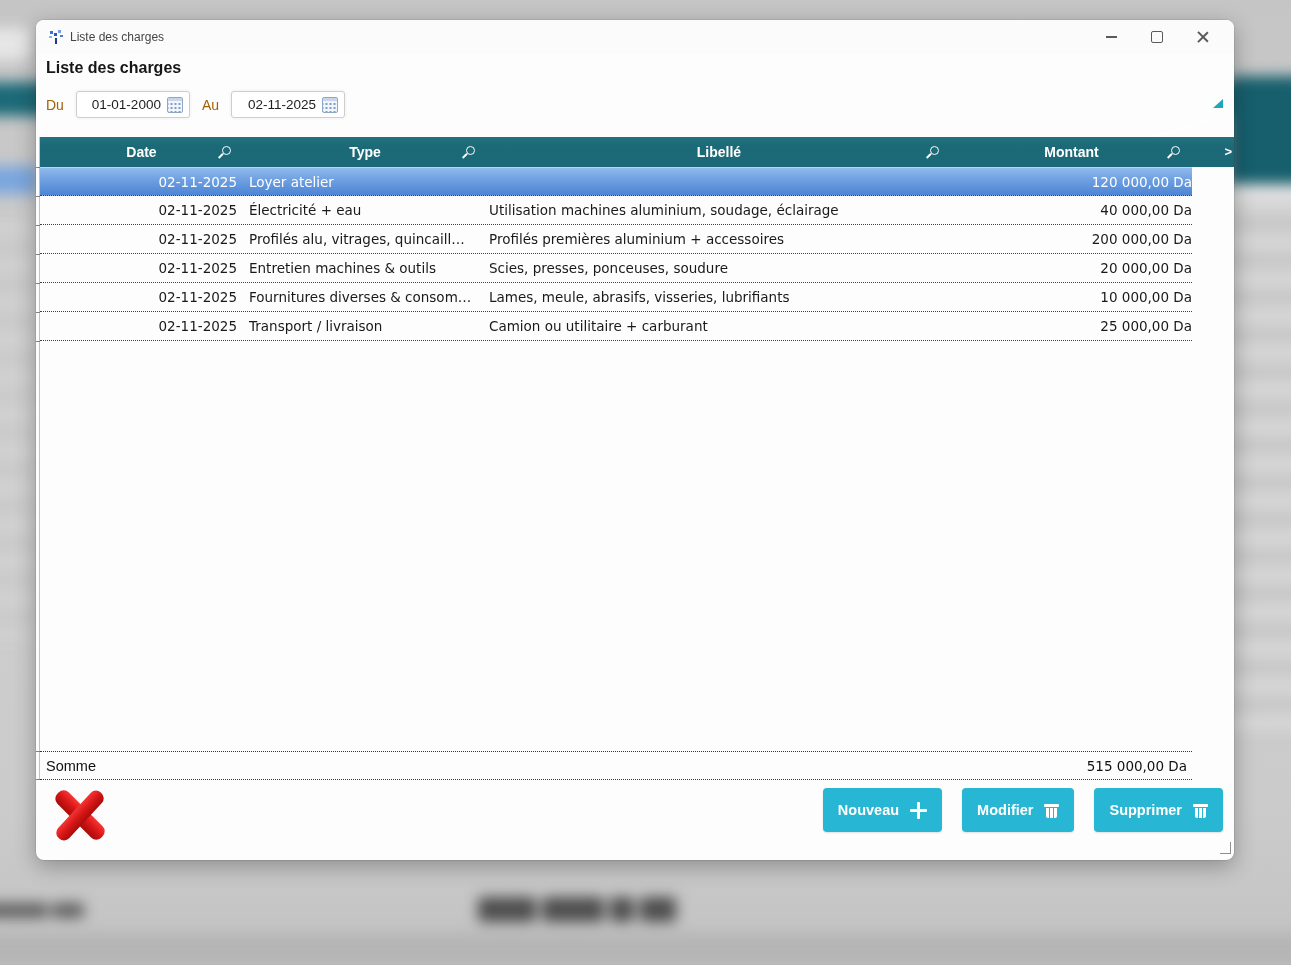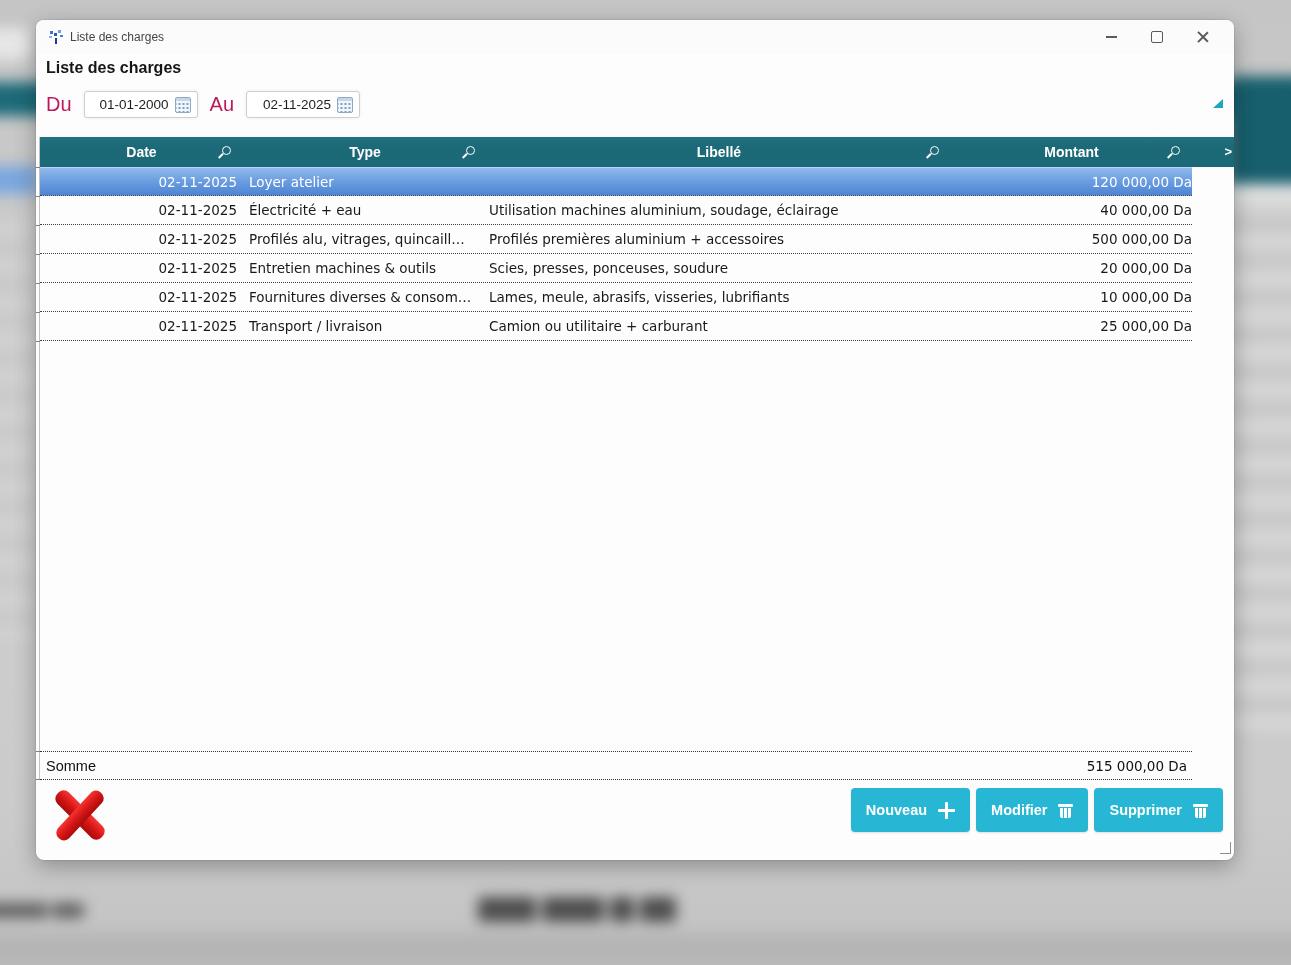--- a/index.html
+++ b/index.html
@@ -43,21 +43,21 @@
   .glyph-max{width:10px;height:10px;border:1.4px solid #5a5a5a;border-radius:2px;}
   .glyph-close{position:relative;width:12px;height:12px;}
   .glyph-close::before,.glyph-close::after{content:'';position:absolute;left:5px;top:-1px;
     width:1.6px;height:14px;background:#5a5a5a;}
   .glyph-close::before{transform:rotate(45deg);} .glyph-close::after{transform:rotate(-45deg);}
 
   .heading{position:absolute;left:10px;top:39px;font-size:16px;font-weight:600;color:#161616;}
 
   
   .filter-row{position:absolute;left:10px;top:71px;display:flex;align-items:center;}
-  .f-label{font-size:20px;color:#be185d;}
+  .f-label{font-size:14px;color:#a16207;}
   .date-field{width:100px;height:25px;margin-left:12px;border:1px solid #cdcdcd;border-radius:3px;
     background:#fff;display:flex;align-items:center;justify-content:flex-end;
     padding:0 6px;gap:6px;font-size:13.5px;color:#1d1d1d;box-shadow:0 0 0 2px rgba(0,0,0,0.02);}
   .lbl-au{margin-left:12px;}
   .cal-icon{width:14px;height:14px;border:1px solid #8fa6c6;border-radius:2px;background:
     radial-gradient(#7d9cc6 1px,transparent 1.1px);
     background-size:4px 4px;background-position:1.5px 4px;background-color:#f2f6fc;
     position:relative;flex:0 0 auto;}
   .cal-icon::before{content:'';position:absolute;left:0;top:0;width:100%;height:3.5px;background:#c7d5ea;}
   .expander{position:absolute;left:1177px;top:79px;width:0;height:0;
@@ -105,21 +105,21 @@
   .summary .s-label{padding-left:6px;}
   .summary .s-value{padding-right:5px;font-family:"DejaVu Sans",sans-serif;font-size:13.5px;}
 
   
   .red-x{position:absolute;left:14px;top:767px;width:60px;height:56px;cursor:pointer;}
   .red-x i{position:absolute;left:-1px;top:20px;width:62px;height:16px;border-radius:7px;
     background:linear-gradient(180deg,#f63434 0%,#d31414 55%,#a90c0c 100%);}
   .red-x i:nth-child(1){transform:rotate(45deg);}
   .red-x i:nth-child(2){transform:rotate(-47deg);height:15px;top:21px;}
 
-  .btn-row{position:absolute;right:11px;top:768px;display:flex;gap:6px;}
+  .btn-row{position:absolute;right:11px;top:768px;display:flex;gap:20px;}
   .btn{height:44px;padding:0 15px;border-radius:4px;background:#27b7d4;color:#fff;
     font-weight:bold;font-size:14.5px;display:flex;align-items:center;gap:11px;
     border:none;cursor:pointer;font-family:"Liberation Sans",sans-serif;
     box-shadow:0 1px 2px rgba(0,0,0,.12);}
   .plus-icon{position:relative;width:17px;height:17px;}
   .plus-icon::before,.plus-icon::after{content:'';position:absolute;background:#fff;border-radius:1px;}
   .plus-icon::before{left:7px;top:0;width:3px;height:17px;}
   .plus-icon::after{left:0;top:7px;width:17px;height:3px;}
   .trash-icon{position:relative;width:15px;height:16px;}
   .trash-icon::before{content:'';position:absolute;left:0;top:2px;width:15px;height:2.5px;
@@ -234,21 +234,21 @@
         <div class="grid-row">
           <div class="cell date">02-11-2025</div>
           <div class="cell type">Électricité + eau</div>
           <div class="cell libelle">Utilisation machines aluminium, soudage, éclairage</div>
           <div class="cell montant">40 000,00 Da</div>
         </div>
         <div class="grid-row">
           <div class="cell date">02-11-2025</div>
           <div class="cell type">Profilés alu, vitrages, quincaill…</div>
           <div class="cell libelle">Profilés premières aluminium + accessoires</div>
-          <div class="cell montant">500 000,00 Da</div>
+          <div class="cell montant">200 000,00 Da</div>
         </div>
         <div class="grid-row">
           <div class="cell date">02-11-2025</div>
           <div class="cell type">Entretien machines &amp; outils</div>
           <div class="cell libelle">Scies, presses, ponceuses, soudure</div>
           <div class="cell montant">20 000,00 Da</div>
         </div>
         <div class="grid-row">
           <div class="cell date">02-11-2025</div>
           <div class="cell type">Fournitures diverses &amp; consom…</div>

